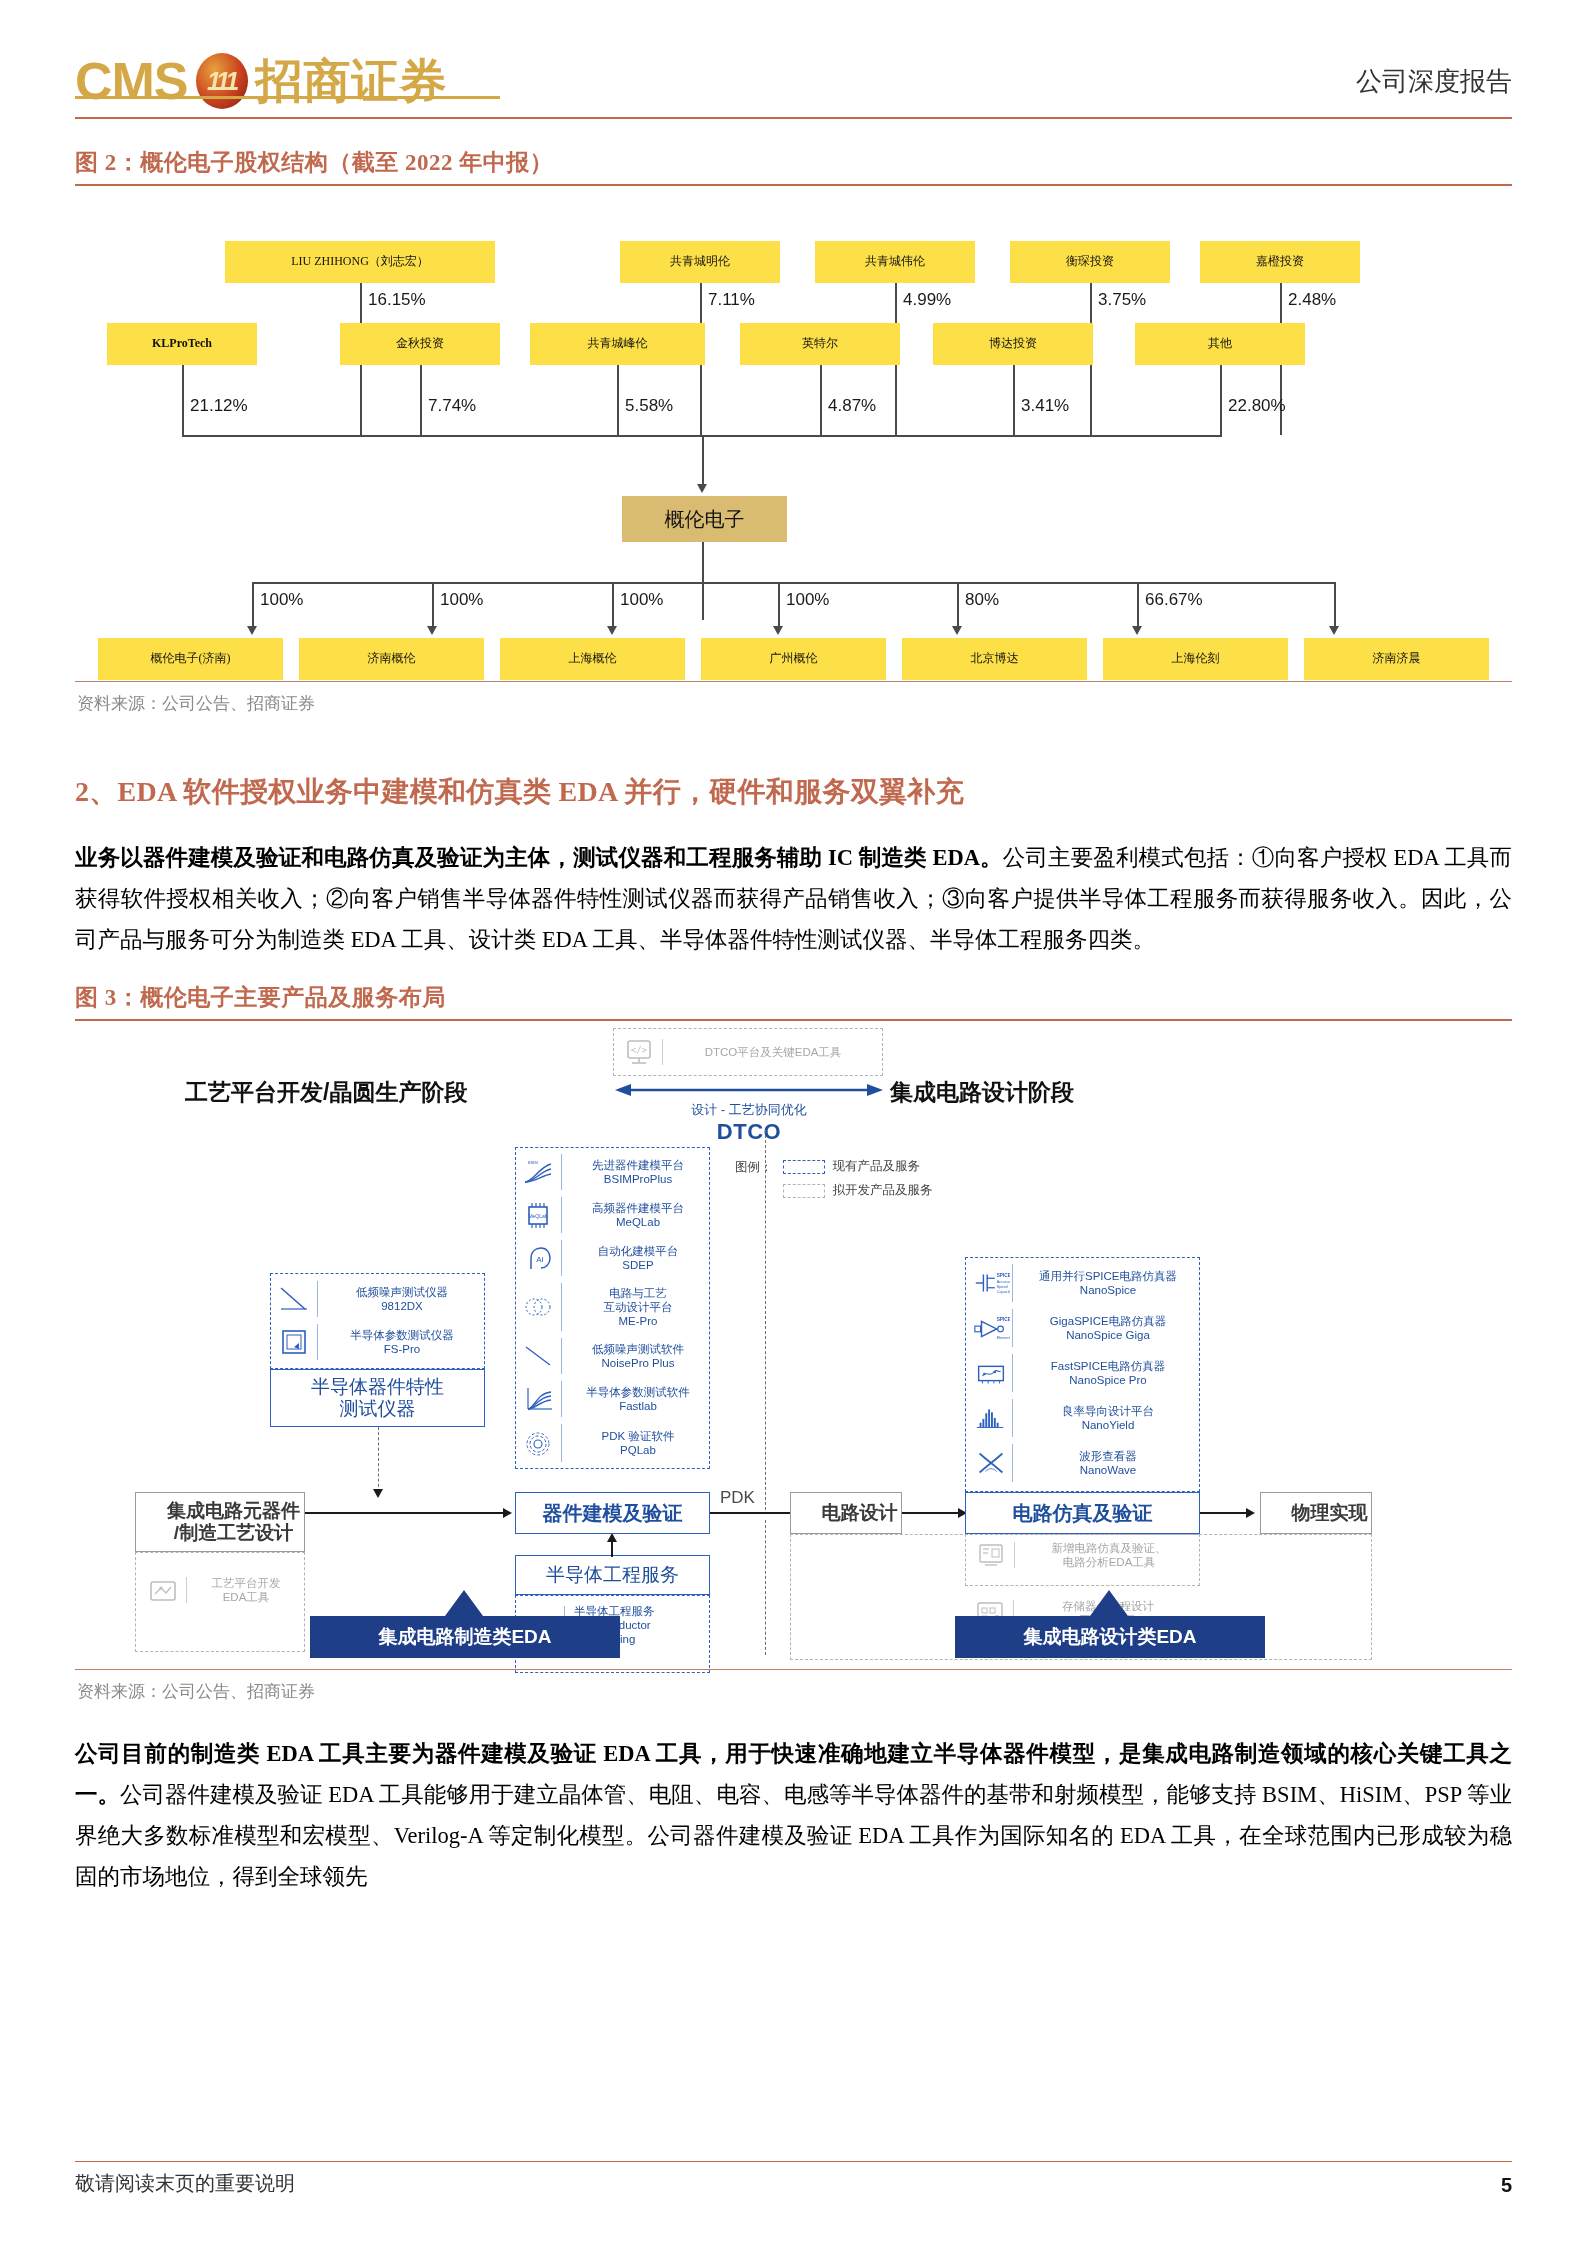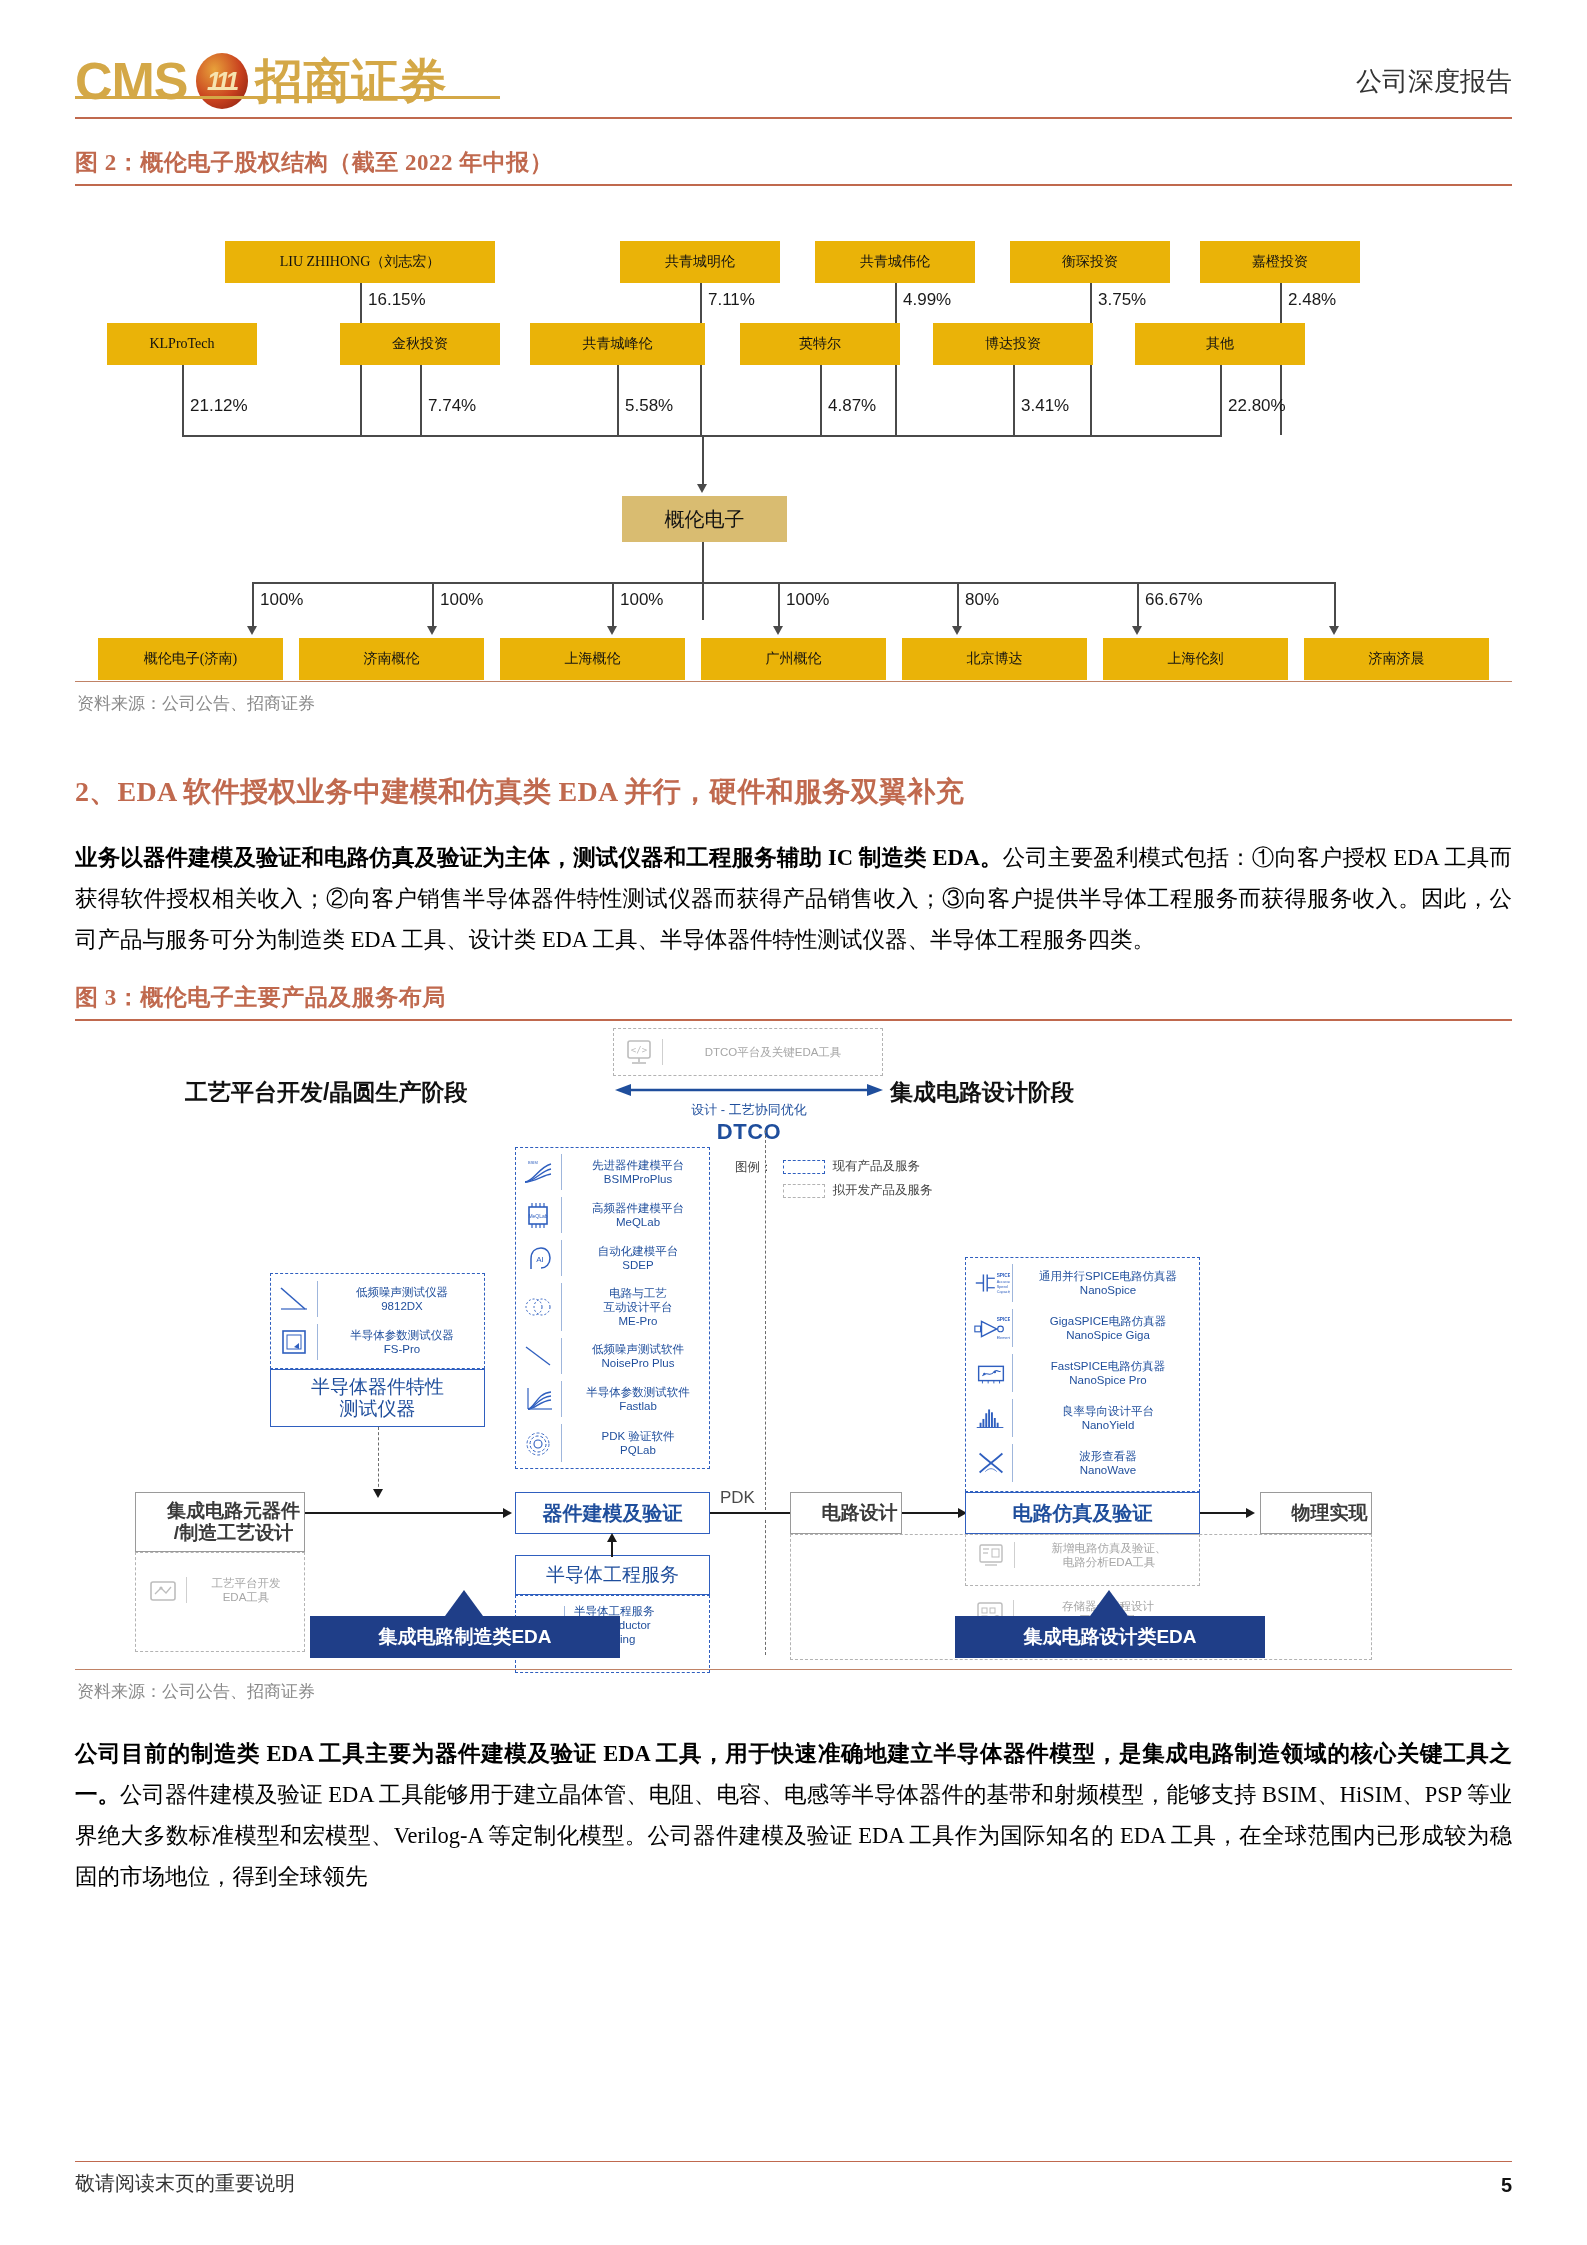--- a/index.html
+++ b/index.html
@@ -30,21 +30,21 @@
 
   
   .fig-title { color: #C0694E; font-size: 23px; font-weight: bold; margin-top: 28px;
                padding-bottom: 6px; letter-spacing: .5px; }
   .fig-rule { height: 2px; background: #C0694E; }
   .fig-rule-thin { height: 1px; background: #C08266; }
   .fig-source { color: #8A8A8A; font-size: 17px; padding: 10px 0 0 2px; }
 
   
   .orgwrap { position: relative; height: 495px; }
-  .obox { position: absolute; background: #eab308; color: #111; font-size: 14px;
+  .obox { position: absolute; background: #fde047; color: #111; font-size: 12px;
           display: flex; align-items: center; justify-content: center; text-align: center;
           font-family: "Liberation Serif", serif; line-height: 1.1; }
   .obox.gold { background: #D9BC71; }
   .opct { position: absolute; font-size: 17px; color: #1a1a1a;
           font-family: "Liberation Sans", sans-serif; }
   .vline { position: absolute; width: 1.6px; background: #4a4a4a; }
   .hline { position: absolute; height: 1.6px; background: #4a4a4a; }
   .arrow-d { position: absolute; width: 0; height: 0; border-left: 5px solid transparent;
              border-right: 5px solid transparent; border-top: 9px solid #4a4a4a; }
 
@@ -138,21 +138,21 @@
     <div class="vline" style="left:820px; top:97px; height:152px;"></div>
     <div class="vline" style="left:1015px; top:97px; height:152px;"></div>
     <div class="vline" style="left:1205px; top:97px; height:152px;"></div>
 
     <div class="opct" style="left:293px; top:104px;">16.15%</div>
     <div class="opct" style="left:633px; top:104px;">7.11%</div>
     <div class="opct" style="left:828px; top:104px;">4.99%</div>
     <div class="opct" style="left:1023px; top:104px;">3.75%</div>
     <div class="opct" style="left:1213px; top:104px;">2.48%</div>
 
-    <div class="obox" style="left:32px; top:137px; width:150px; height:42px;">KLProTech</div>
+    <div class="obox" style="left:32px; top:137px; width:150px; height:42px;font-weight:bold;">KLProTech</div>
     <div class="obox" style="left:265px; top:137px; width:160px; height:42px;">金秋投资</div>
     <div class="obox" style="left:455px; top:137px; width:175px; height:42px;">共青城峰伦</div>
     <div class="obox" style="left:665px; top:137px; width:160px; height:42px;">英特尔</div>
     <div class="obox" style="left:858px; top:137px; width:160px; height:42px;">博达投资</div>
     <div class="obox" style="left:1060px; top:137px; width:170px; height:42px;">其他</div>
 
     <div class="vline" style="left:107px; top:179px; height:70px;"></div>
     <div class="vline" style="left:345px; top:179px; height:70px;"></div>
     <div class="vline" style="left:542px; top:179px; height:70px;"></div>
     <div class="vline" style="left:745px; top:179px; height:70px;"></div>

